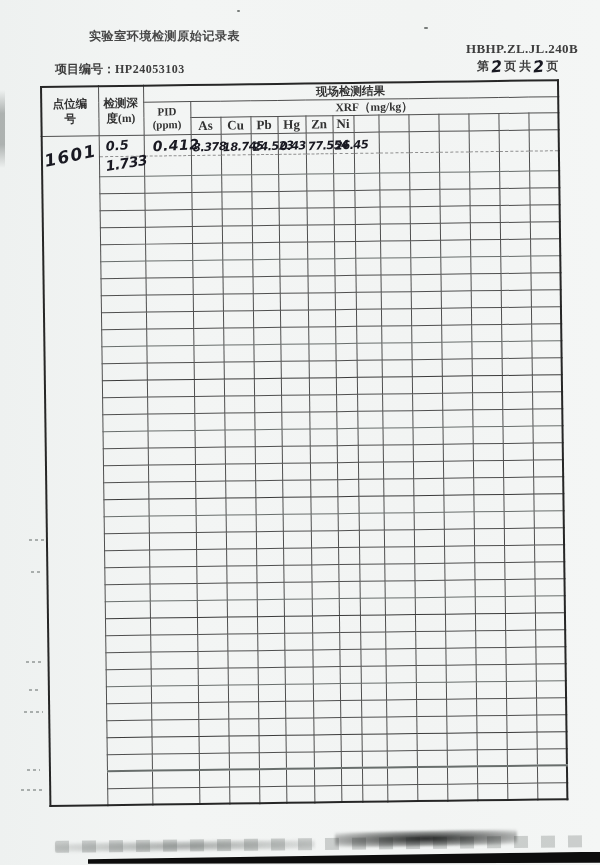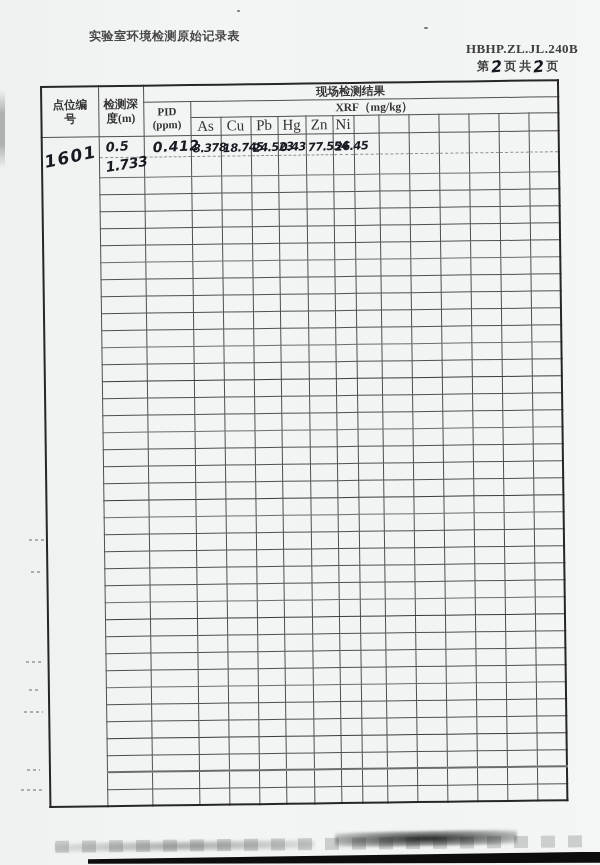--- a/index.html
+++ b/index.html
@@ -28,21 +28,21 @@
 
   
   .tbl-wrap{position:absolute;left:40px;top:86px;transform:rotate(-0.75deg);transform-origin:0 0;}
   table{border-collapse:collapse;table-layout:fixed;width:517px;border:2px solid #262626;background:transparent;}
   th,td{border:1px solid #4f4f4f;padding:0;overflow:visible;}
   thead th{font-weight:600;color:#333;text-align:center;vertical-align:middle;}
   .th-cn{font-size:11.5px;line-height:1.3;}
   th[data-name="col-header-point-id"]{padding:0 8px;}
   th[data-name="col-header-depth"]{padding:0 3px;}
   .th-pid span{display:block;font-size:11px;line-height:1.2;}
-  .th-el{font-size:15px;font-weight:400;}
+  .th-el{font-size:13px;font-weight:700;}
   thead tr:nth-child(1){height:15px;}
   thead tr:nth-child(2){height:16px;}
   thead tr:nth-child(3){height:16px;}
   tr.dr0{height:21px;}
   tr.dr1{height:20px;}
   tr.er{height:17px;}
   tr.dr0 td{border-bottom:1px dashed #8f8f8f;}
   tr.dr1 td{border-top:1px dashed #8f8f8f;}
   tr.thick-bottom td{border-bottom:2px solid #1c1c1c;}
   tbody tr:nth-child(7n) td{border-bottom-color:#3a3a3a;}
@@ -70,20 +70,21 @@
   .black-bar{left:88px;top:853px;width:517px;height:12px;background:#0d0d0d;
     clip-path:polygon(0 40%,100% 0,100% 92%,0 78%);transform:rotate(-.3deg);}
 </style>
 </head>
 <body>
 
 <div class="page" data-name="scanned-form-page">
 
   <div class="hdr-title" data-name="form-title">实验室环境检测原始记录表</div>
   <div class="hdr-doccode" data-name="doc-code">HBHP.ZL.JL.240B</div>
+  <div class="hdr-project" data-name="project-number-line"><span data-name="project-label">项目编号：</span><span class="serif-num" data-name="project-number">HP24053103</span></div>
   <div class="hdr-page" data-name="page-number-line"><span data-name="page-label-prefix">第</span><span class="hw hw-pagenum" data-name="handwritten-page-number">2</span><span data-name="page-label-mid">页 共</span><span class="hw hw-pagenum" data-name="handwritten-page-total">2</span><span data-name="page-label-suffix">页</span></div>
 
   <div class="tbl-wrap" data-name="record-table-wrapper">
     <table data-name="record-table">
       <colgroup>
         <col style="width:57px">
           <col style="width:45px">
           <col style="width:47px">
         <col style="width:30px">
           <col style="width:30px">

